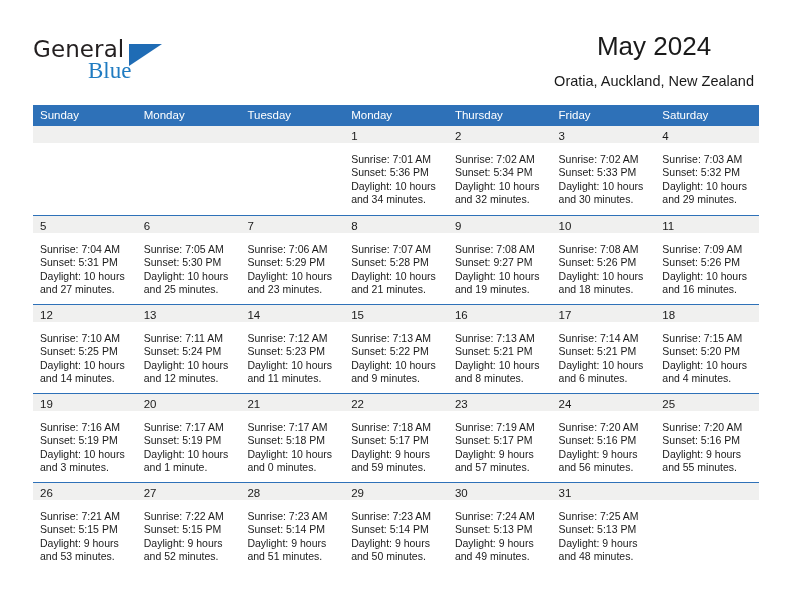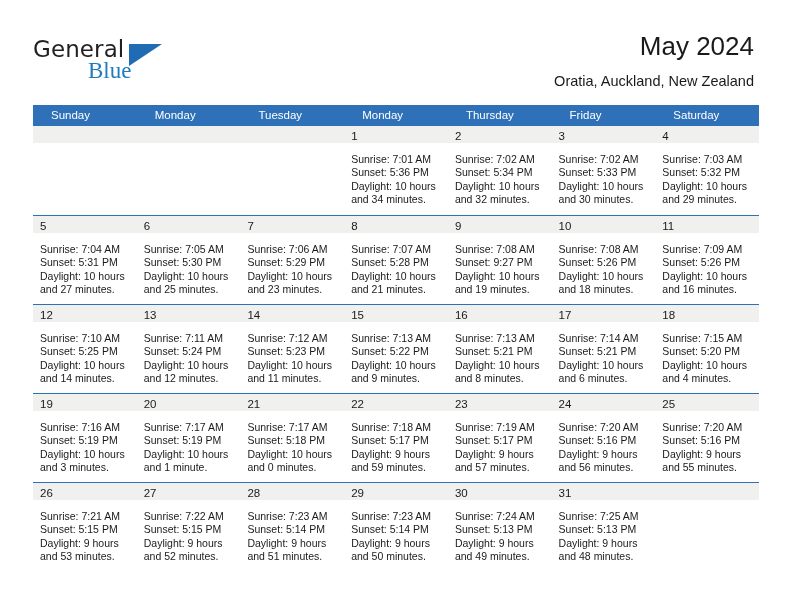--- a/index.html
+++ b/index.html
@@ -68,20 +68,21 @@
     right: 38px;
     top: 30px;
     text-align: right;
   }
   .cal-title {
     font-size: 26px;
     font-weight: normal;
     color: #1a1a1a;
     line-height: 32px;
     white-space: nowrap;
+    text-align: center;
   }
   .cal-subtitle {
     margin-top: 10px;
     font-size: 14.5px;
     color: #1a1a1a;
     line-height: 18px;
     white-space: nowrap;
   }
 
   
@@ -94,21 +95,21 @@
   .dow-row {
     display: flex;
     background: #2e71b8;
     height: 21px;
   }
   .dow {
     flex: 1 1 0;
     color: #ffffff;
     font-size: 11.5px;
     line-height: 21px;
-    padding-left: 18px;
+    padding-left: 7px;
     box-sizing: border-box;
     white-space: nowrap;
   }
 
   .week {
     display: flex;
     border-top: 1.5px solid #2e71b8;
     height: 89px;
     box-sizing: border-box;
   }

